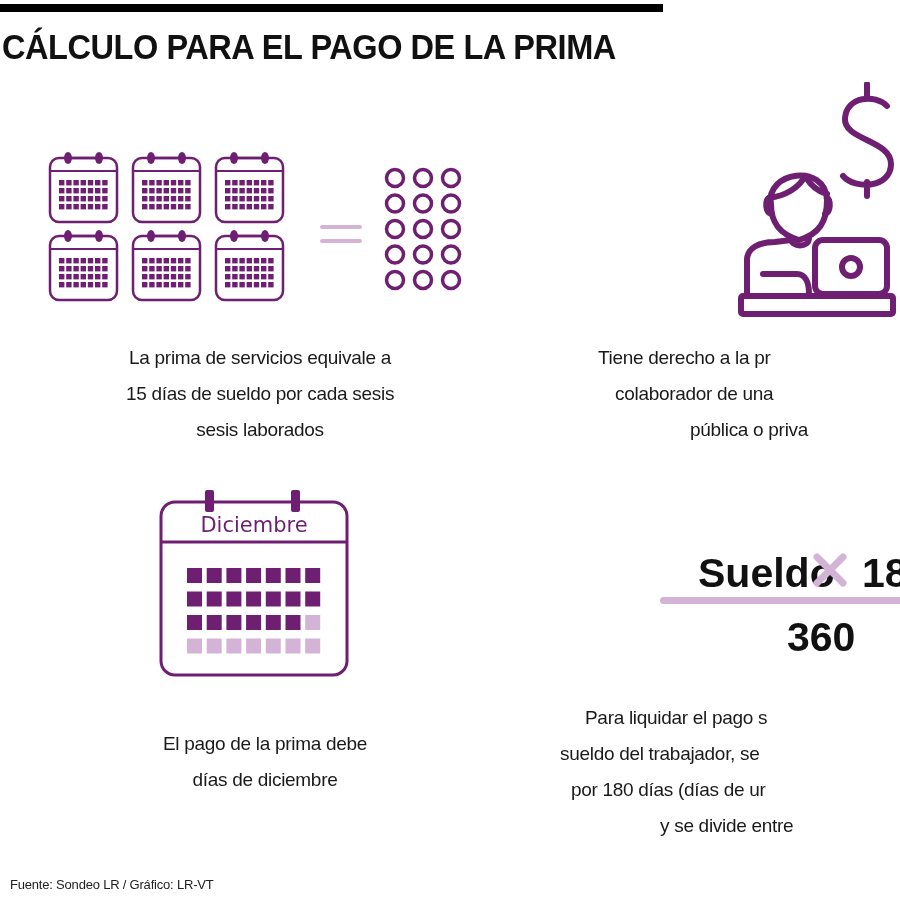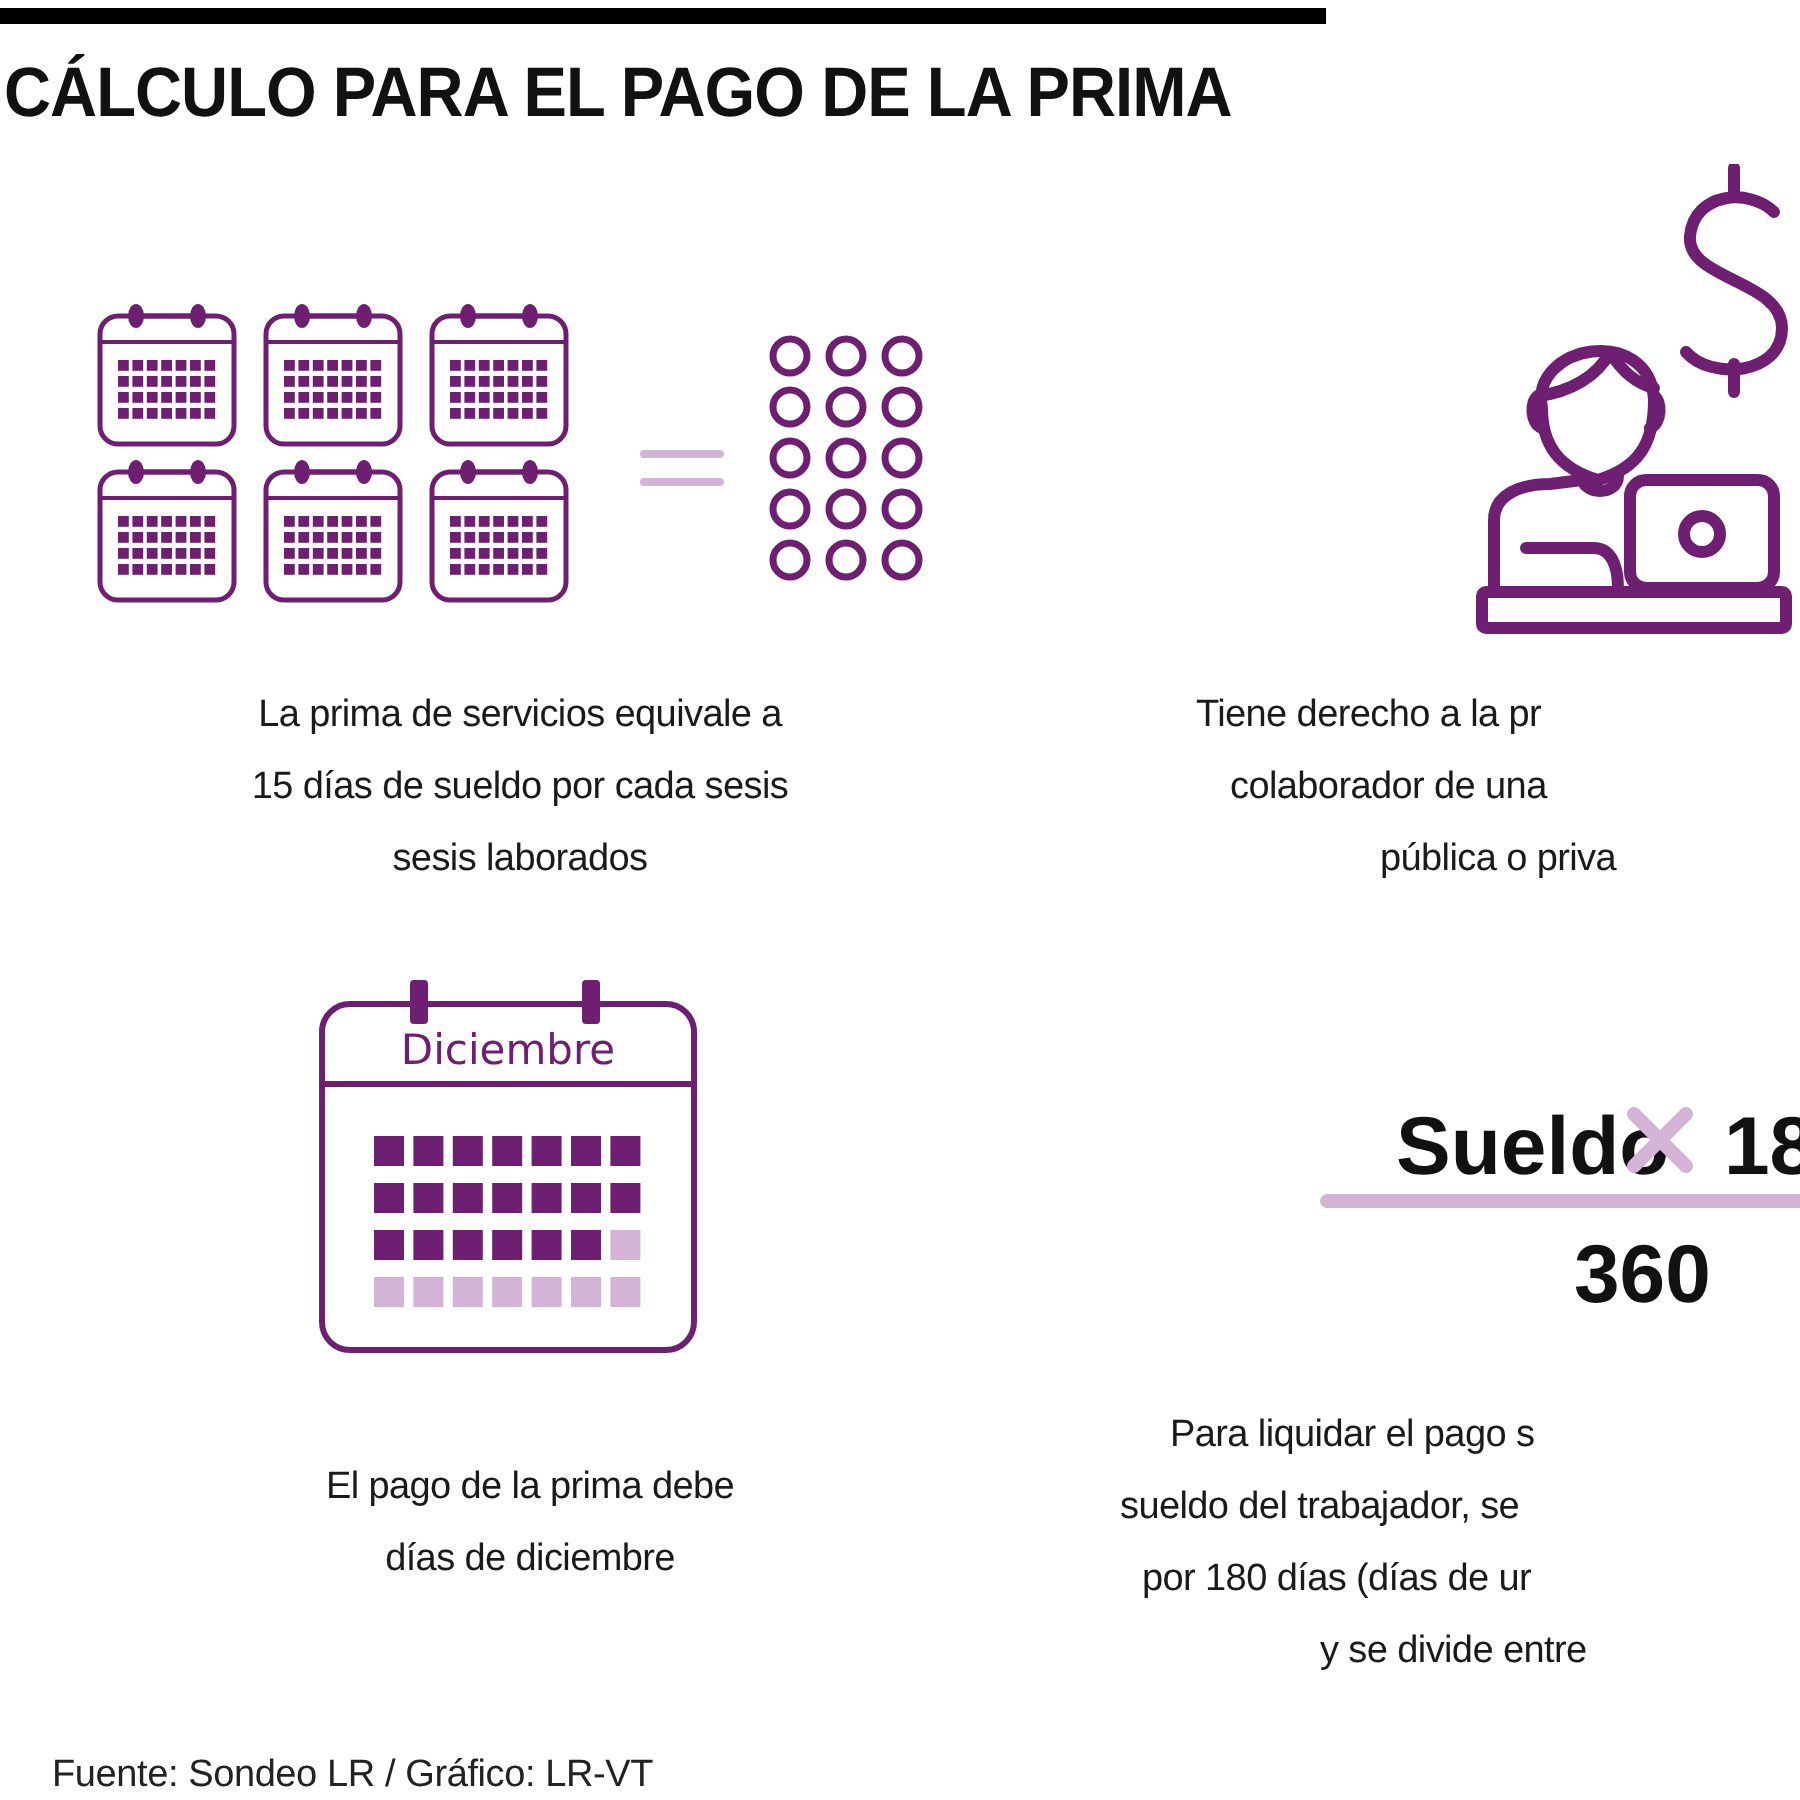--- a/index.html
+++ b/index.html
@@ -17,21 +17,21 @@
   }
   .para {
     font-size: 19px; line-height: 36px; text-align: center; font-weight: normal;
     color: #1a1a1a; white-space: nowrap; letter-spacing: -0.3px;
   }
   .para span { display: block; }
   .formula-word {
     font-size: 41px; font-weight: bold; color: #111; white-space: nowrap;
   }
   .frac-line { left: 660px; top: 597px; width: 260px; height: 7px; border-radius: 4px; background: #D4B4D6; }
-  .source { left: 26px; top: 877px; font-size: 19px; color: #222; white-space: nowrap; letter-spacing: -0.2px; }
+  .source { left: 10px; top: 877px; font-size: 13px; color: #222; white-space: nowrap; letter-spacing: -0.2px; }
   svg { display: block; }
 </style>
 </head>
 <body>
 
 <div class="abs top-rule"></div>
 <div class="abs title">CÁLCULO PARA EL PAGO DE LA PRIMA</div>
 
 <div class="abs" style="left:48px; top:150px;">
   <svg width="240" height="155" viewBox="0 0 240 155" id="cal-grid">

